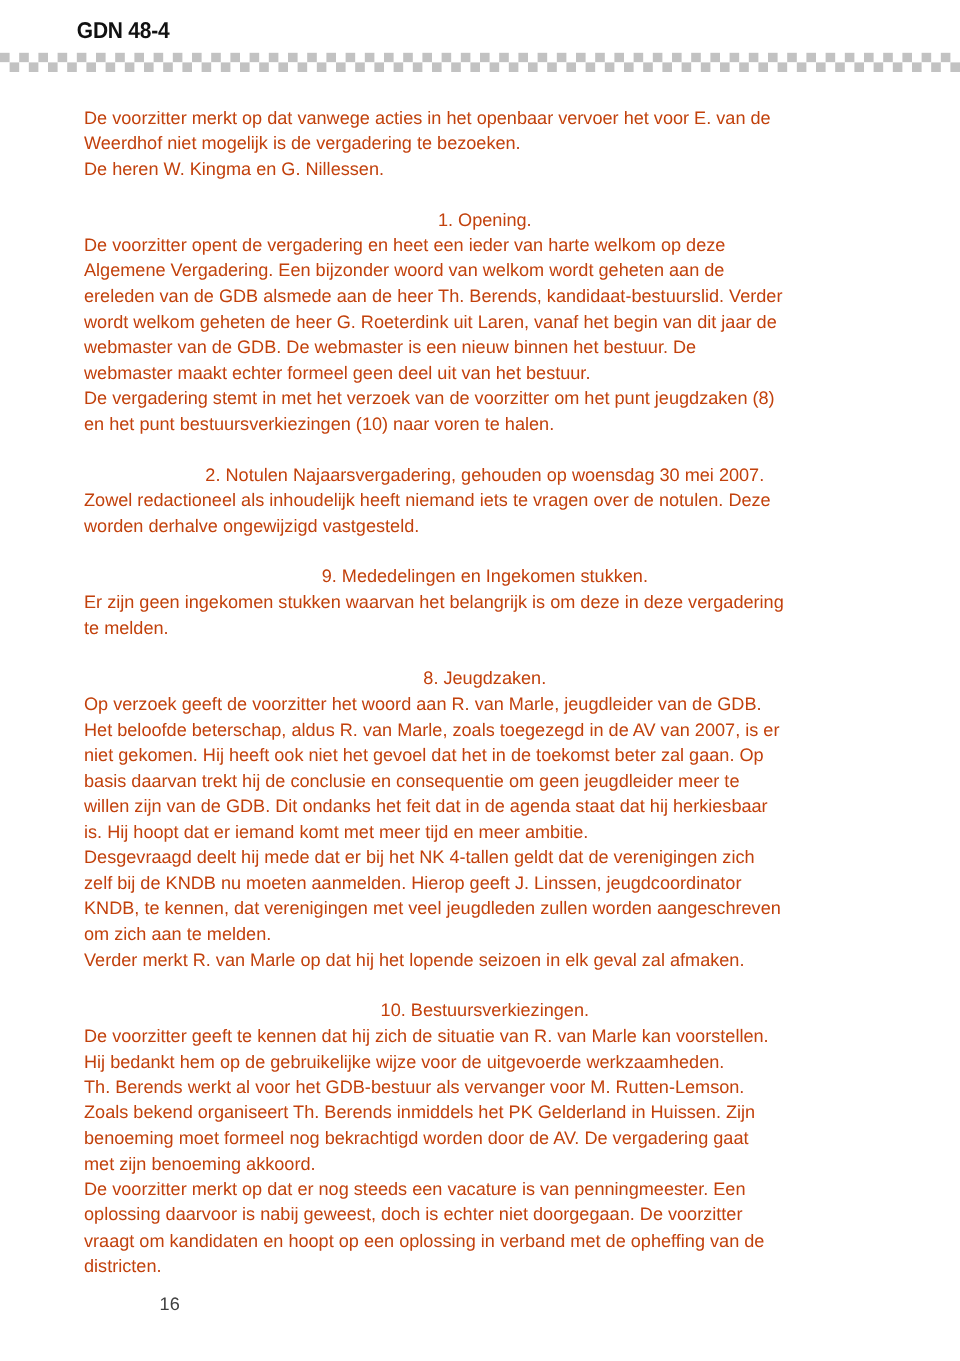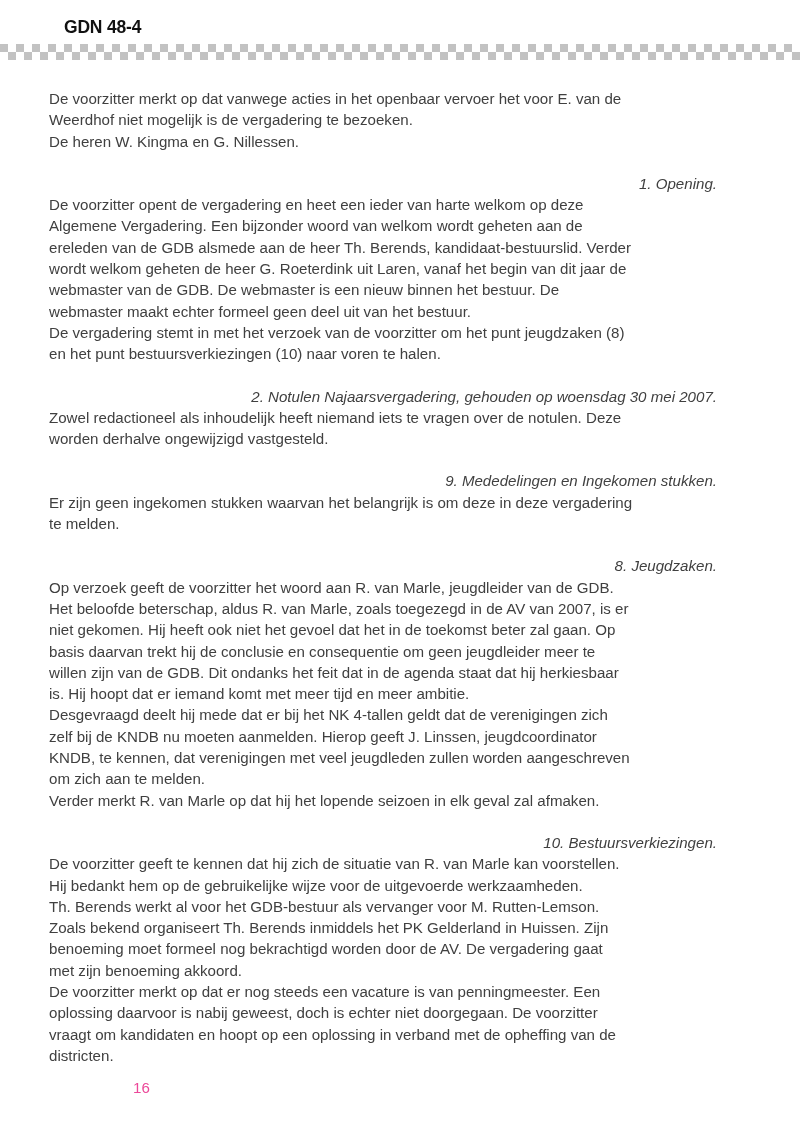--- a/index.html
+++ b/index.html
@@ -74,56 +74,55 @@
     background-position: 0px 0px;
   }
   .checker-row.bottom {
     top: 8px;
     background-position: 8px 0px;
   }
 
   
   .content {
     position: absolute;
-    left: 49px;
+    left: 70px;
     top: 88px;
     width: 668px;
     font-size: 15.1px;
     line-height: 21.3px;
-    color: #404040;
+    color: #c2410c;
   }
 
   .para {
     margin: 0 0 0 0;
     text-align: justify;
     text-justify: inter-word;
   }
   
   .para.gap {
     margin-top: 21px;
   }
 
   .line {
     display: block;
-    text-align: right;
-    font-style: italic;
+    text-align: center;
   }
   .jline-last {
     display: block;
     text-align: left;
     text-align-last: left;
   }
 
   
   .page-number {
     position: absolute;
     left: 133px;
     top: 1079px;
     font-size: 15.1px;
-    color: #ec4899;
+    color: #404040;
   }
 </style>
 </head>
 <body>
 
 <div class="page">
 
   <div class="doc-header">
     <div class="doc-title">GDN 48-4</div>
   </div>

